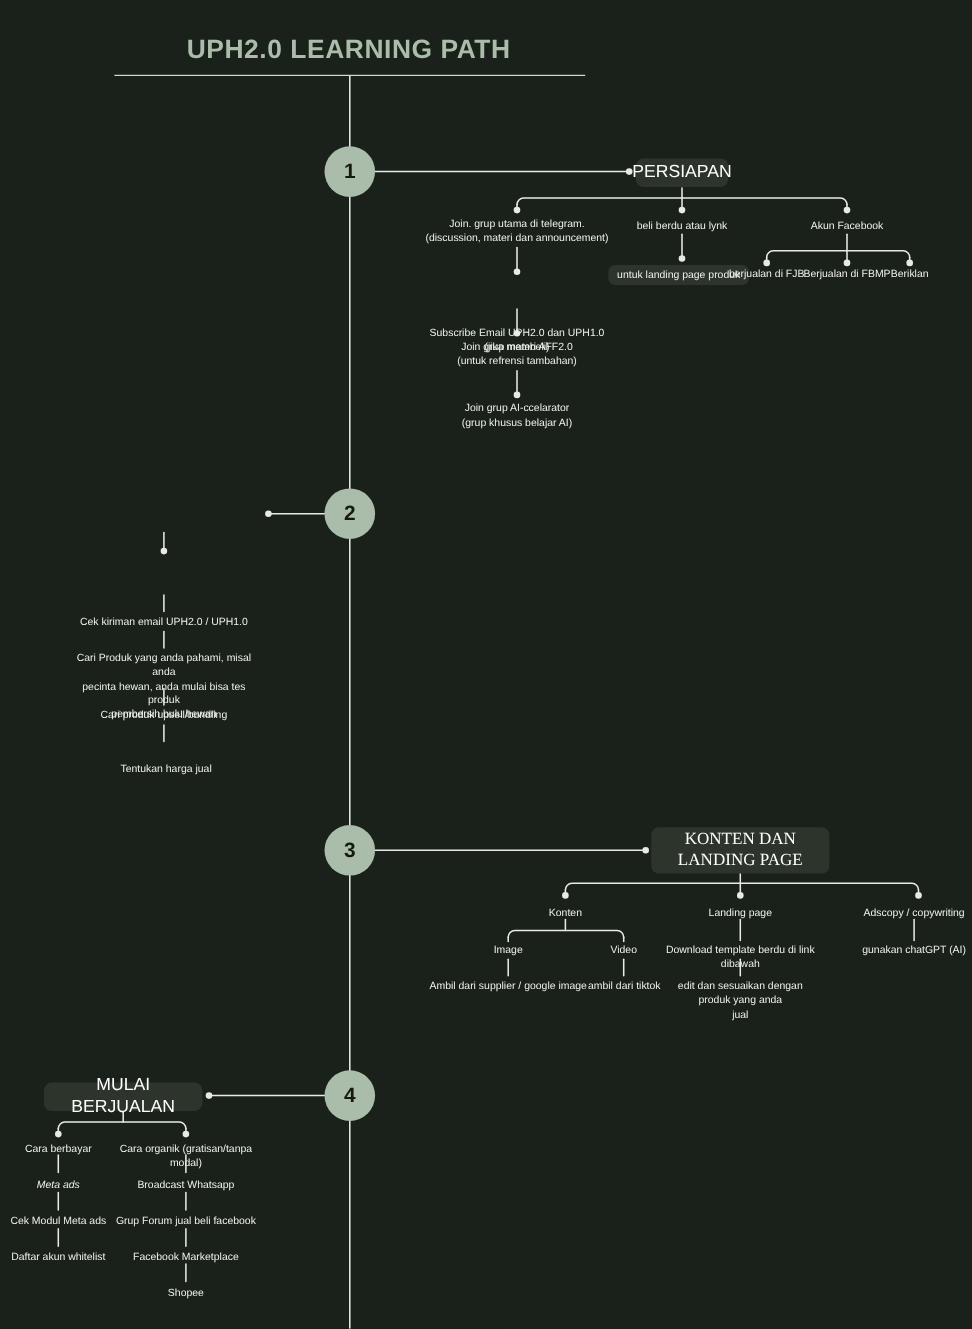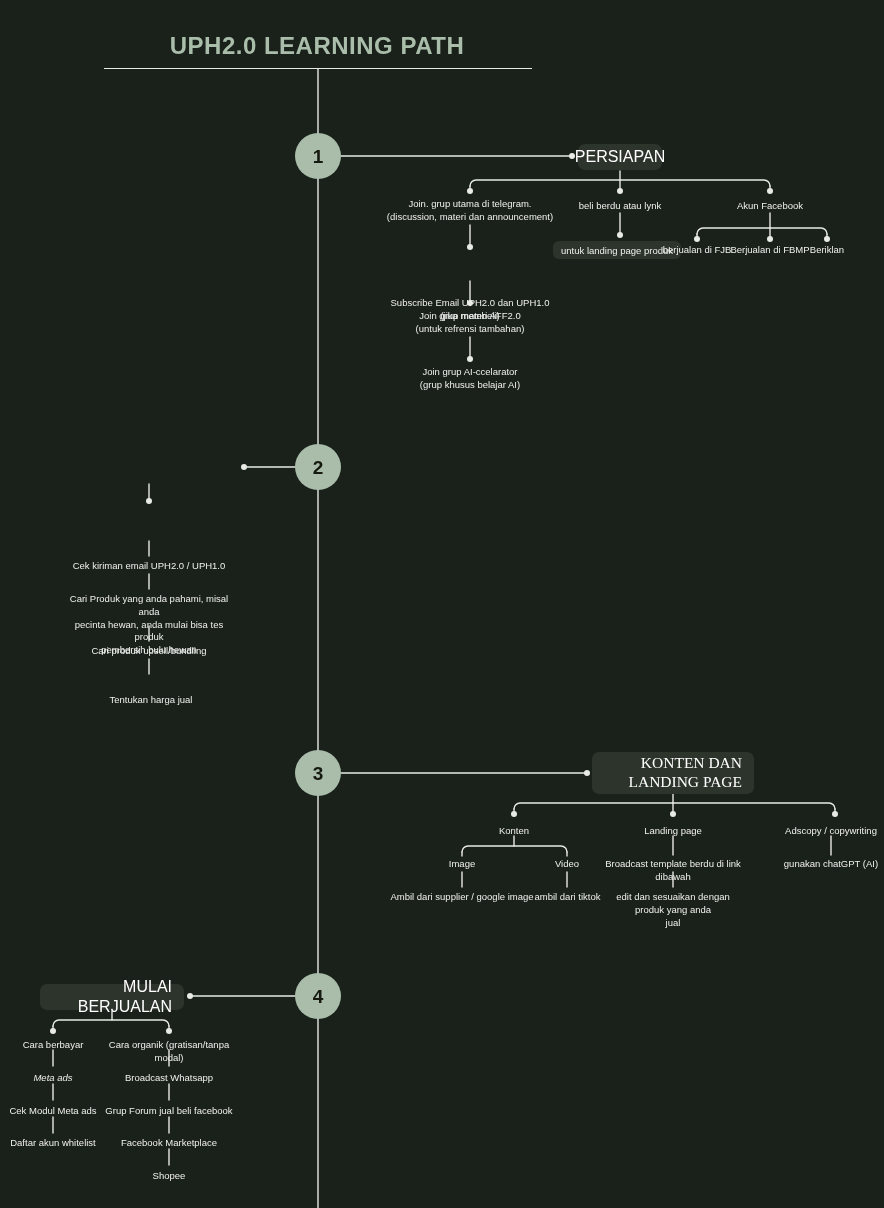--- a/index.html
+++ b/index.html
@@ -54,21 +54,21 @@
     align-items: center;
     justify-content: center;
     line-height: 1;
   }
   
   .hbox {
     position: absolute;
     background: #2c342c;
     border-radius: 7px;
     color: #ffffff;
-    text-align: right;
+    text-align: center;
     display: flex;
     align-items: center;
     justify-content: center;
     padding: 5px 12px;
     line-height: 1.22;
   }
   .hbox.big { font-size: 15.5px; }
   .hbox.small { font-size: 16px; }
   
   .pill {
@@ -225,21 +225,21 @@
 
   <div class="hbox big" style="left:592px;top:752px;width:162px;height:42px;font-family:Liberation Serif, serif;">KONTEN DAN LANDING PAGE</div>
 
   <div class="node" style="left:464px;top:825px;width:100px;">Konten</div>
   <div class="node" style="left:422px;top:858px;width:80px;">Image</div>
   <div class="node" style="left:372px;top:891px;width:180px;">Ambil dari supplier / google image</div>
   <div class="node" style="left:527px;top:858px;width:80px;">Video</div>
   <div class="node" style="left:521px;top:891px;width:93px;">ambil dari tiktok</div>
 
   <div class="node" style="left:613px;top:825px;width:120px;">Landing page</div>
-  <div class="node" style="left:591px;top:858px;width:164px;">Broadcast template berdu di link dibawah</div>
+  <div class="node" style="left:591px;top:858px;width:164px;">Download template berdu di link dibawah</div>
   <div class="node" style="left:601px;top:891px;width:144px;">edit dan sesuaikan dengan produk yang anda
 jual</div>
 
   <div class="node" style="left:768px;top:825px;width:126px;">Adscopy / copywriting</div>
   <div class="node" style="left:769px;top:858px;width:124px;">gunakan chatGPT (AI)</div>
 
   <div class="hbox small" style="left:40px;top:984px;width:144px;height:26px;">MULAI BERJUALAN</div>
 
   <div class="node" style="left:8px;top:1039px;width:90px;">Cara berbayar</div>
   <div class="node" style="left:8px;top:1072px;width:90px;font-style:italic;">Meta ads</div>

